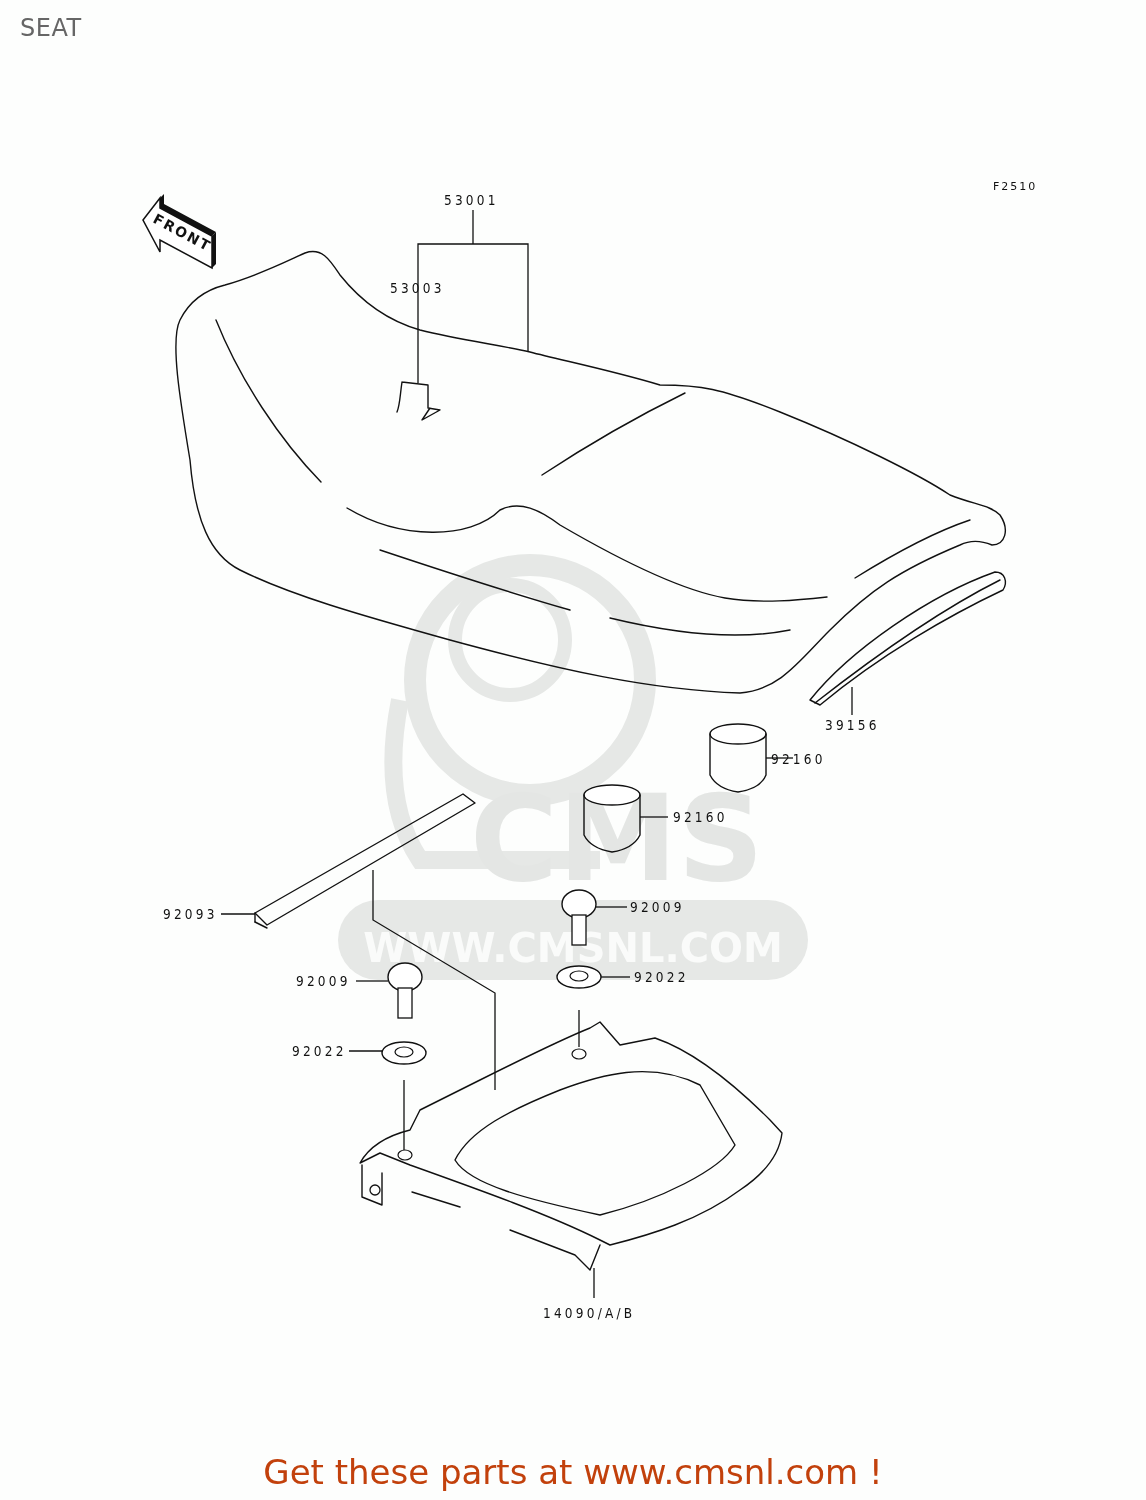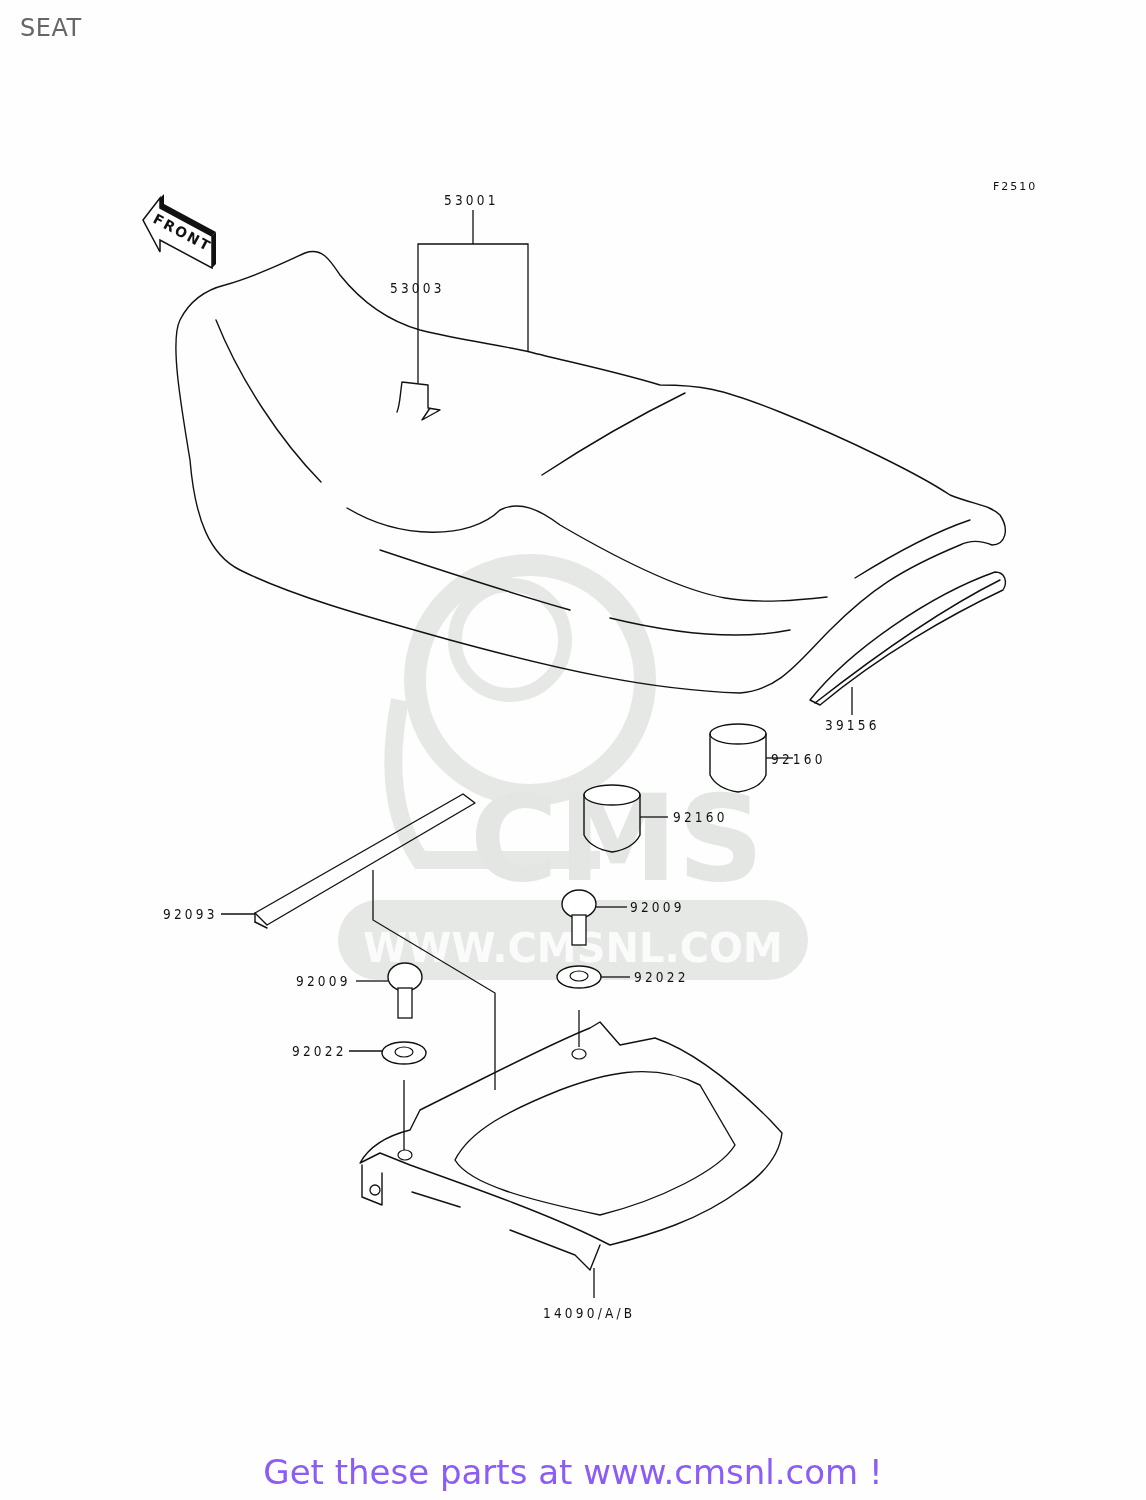--- a/index.html
+++ b/index.html
@@ -13,21 +13,21 @@
   .part-label {
     font-family: "DejaVu Sans Condensed", "DejaVu Sans", sans-serif;
     font-size: 13.5px; fill: #111; letter-spacing: 3.2px;
   }
   .ref-label {
     font-family: "DejaVu Sans", sans-serif; font-size: 11px; fill: #111; letter-spacing: 2px;
   }
   .wm-text { font-family: "DejaVu Sans", sans-serif; font-weight: bold; fill: #e4e6e4; }
   .footer {
     position: absolute; left: 0; width: 1146px; top: 1452px; text-align: center;
-    font-family: "DejaVu Sans", sans-serif; font-size: 34px; color: #8b5cf6;
+    font-family: "DejaVu Sans", sans-serif; font-size: 34px; color: #c2410c;
   }
   .line { fill: none; stroke: #111; stroke-width: 1.4; stroke-linejoin: round; stroke-linecap: round; }
   .leader { fill: none; stroke: #111; stroke-width: 1.3; }
 </style>
 </head>
 <body>
 
 <div class="page-title">SEAT</div>
 
 <svg class="diagram" viewBox="0 0 1146 1500">

